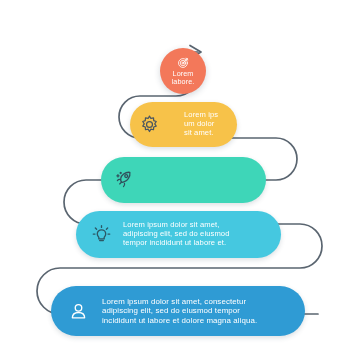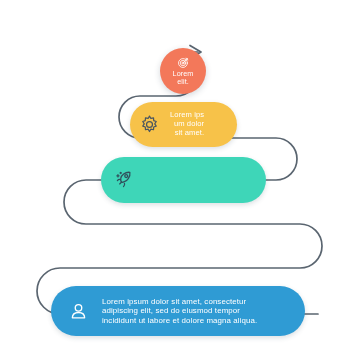--- a/index.html
+++ b/index.html
@@ -33,21 +33,21 @@
     flex-direction:column;justify-content:center;
     box-shadow:0 2px 6px rgba(40,60,80,.20);
   }
   #pill-1 .ico{margin-bottom:1px;}
   #pill-1 .txt{font-size:7.2px;text-align:center;}
 
   #pill-2{
     left:130px;top:102px;width:107px;height:45px;
     background:#f7c249;padding-left:9px;
   }
-  #pill-2 .txt{font-size:7.6px;margin-left:10px;text-align:right;}
+  #pill-2 .txt{font-size:7.6px;margin-left:24px;}
 
   #pill-3{
     left:101px;top:157px;width:165px;height:46px;
     background:#3ed6b8;padding-left:12px;
   }
   #pill-3 .txt{font-size:7.6px;margin-left:9px;}
 
   #pill-4{
     left:76px;top:211px;width:205px;height:47px;
     background:#45c8e0;padding-left:14px;
@@ -91,21 +91,21 @@
     <span class="ico">
       <svg width="13" height="13" viewBox="0 0 24 24" fill="none" stroke="#ffffff" stroke-width="1.5" stroke-linecap="round">
         <circle cx="11" cy="13" r="8.2"></circle>
         <circle cx="11" cy="13" r="5"></circle>
         <circle cx="11" cy="13" r="1.9"></circle>
         <path d="M11 13 L19 5"></path>
         <path d="M16.4 4.2 L19.2 4.8 L19.8 7.6"></path>
       </svg>
     </span>
     <span class="txt">Lorem
-elit.</span>
+labore.</span>
   </div>
 
   <div class="pill" id="pill-2">
     <span class="ico">
       <svg width="21" height="21" viewBox="0 0 24 24" fill="none" stroke="#4a5560" stroke-width="1.4" stroke-linejoin="round">
         <circle cx="12" cy="12" r="3.4"></circle>
         <path d="M12 2.4 L13.6 5.1 L16.6 4.4 L16.8 7.5 L19.7 8.6 L18 11.2
                  L19.7 13.8 L16.8 14.9 L16.6 18 L13.6 17.3 L12 20
                  L10.4 17.3 L7.4 18 L7.2 14.9 L4.3 13.8 L6 11.2
                  L4.3 8.6 L7.2 7.5 L7.4 4.4 L10.4 5.1 Z"></path>
@@ -124,20 +124,38 @@
         <circle cx="14.4" cy="7.7" r="1.6"></circle>
         <path d="M9.4 14.2 L7.3 16.3"></path>
         <path d="M8.2 11.6 C6.9 11.2 5.6 11.6 4.8 12.6"></path>
         <path d="M12.5 15.8 C12.9 17.1 12.5 18.4 11.5 19.2"></path>
         <path d="M5.4 6.2 L5.4 8.6 M4.2 7.4 L6.6 7.4"></path>
         <path d="M8.4 3.6 L8.4 5 M7.7 4.3 L9.1 4.3"></path>
       </svg>
     </span>
   </div>
 
+  <div class="pill" id="pill-4">
+    <span class="ico">
+      <svg width="23" height="23" viewBox="0 0 24 24" fill="none" stroke="#2c5866" stroke-width="1.4" stroke-linecap="round" stroke-linejoin="round">
+        <path d="M12 7.2 C9.5 7.2 7.6 9.1 7.6 11.5 C7.6 13.1 8.5 14.1 9.2 15
+                 L9.2 16.6 L14.8 16.6 L14.8 15 C15.5 14.1 16.4 13.1 16.4 11.5
+                 C16.4 9.1 14.5 7.2 12 7.2 Z"></path>
+        <path d="M10.1 18.3 L13.9 18.3"></path>
+        <path d="M12 2.8 L12 4.6"></path>
+        <path d="M5.6 5.2 L6.9 6.5"></path>
+        <path d="M18.4 5.2 L17.1 6.5"></path>
+        <path d="M3.4 11.6 L5.2 11.6"></path>
+        <path d="M18.8 11.6 L20.6 11.6"></path>
+      </svg>
+    </span>
+    <span class="txt">Lorem ipsum dolor sit amet,
+adipiscing elit, sed do eiusmod
+tempor incididunt ut labore et.</span>
+  </div>
 
   <div class="pill" id="pill-5">
     <span class="ico">
       <svg width="23" height="23" viewBox="0 0 24 24" fill="none" stroke="#ffffff" stroke-width="1.4" stroke-linecap="round" stroke-linejoin="round">
         <circle cx="12" cy="8.2" r="3.4"></circle>
         <path d="M5.6 18.6 C5.6 14.9 8.5 13 12 13 C15.5 13 18.4 14.9 18.4 18.6 Z"></path>
       </svg>
     </span>
     <span class="txt">Lorem ipsum dolor sit amet, consectetur
 adipiscing elit, sed do eiusmod tempor

